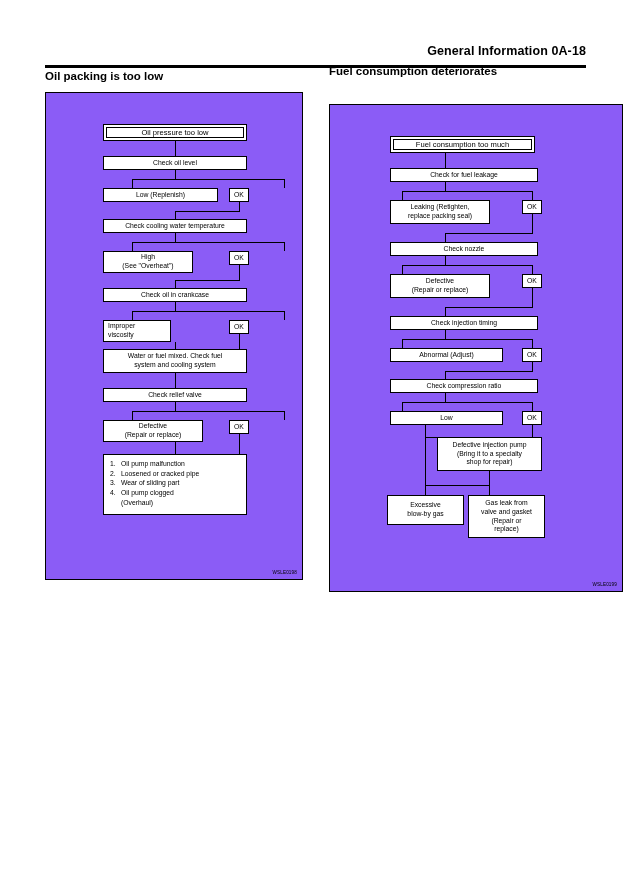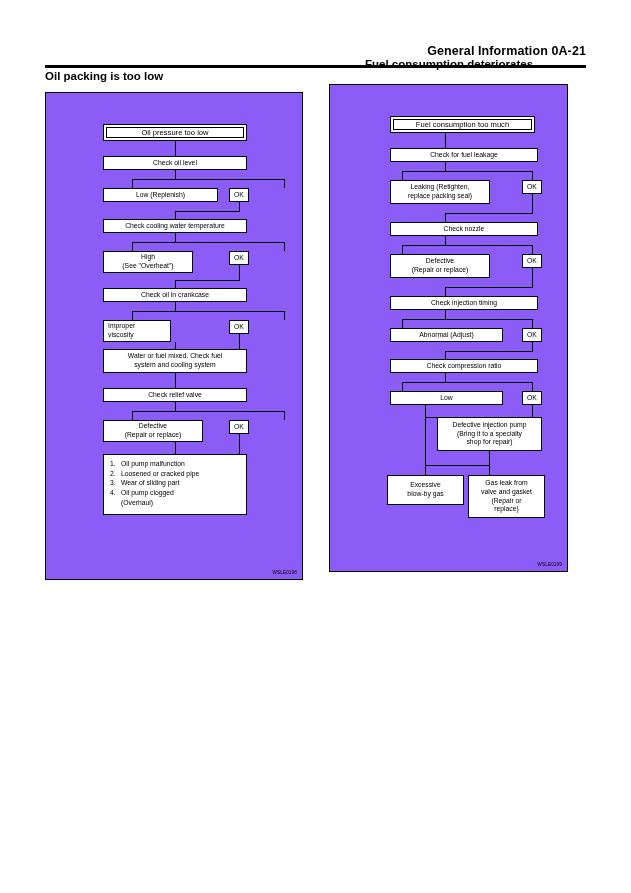--- a/index.html
+++ b/index.html
@@ -141,21 +141,21 @@
     position: absolute;
     height: 1px;
     background: #000000;
     z-index: 1;
   }
 </style>
 </head>
 <body>
 
 <div class="page-header">
-  <div class="page-header-title">General Information 0A-21</div>
+  <div class="page-header-title">General Information 0A-18</div>
 </div>
 <div class="header-rule"></div>
 
 <div class="section-heading" style="left:45px; top:70px;">Oil packing is too low</div>
 
 <div class="panel" style="left:45px; top:92px; width:258px; height:488px;">
   <div class="fc">
 
     <div class="node terminal" style="left:57px; top:31px; width:144px; height:17px;">
       <span>Oil pressure too low</span>
@@ -224,23 +224,23 @@
         <li><span class="num">3.</span><span>Wear of sliding part</span></li>
         <li><span class="num">4.</span><span>Oil pump clogged</span></li>
         <li><span class="num"></span><span>(Overhaul)</span></li>
       </ul>
     </div>
 
   </div>
   <div class="panel-code">WSLE0198</div>
 </div>
 
-<div class="section-heading" style="left:329px; top:58px;margin-left:36px;">Fuel consumption deteriorates</div>
-
-<div class="panel" style="left:329px; top:84px; width:239px; height:488px;">
+<div class="section-heading" style="left:329px; top:65px;">Fuel consumption deteriorates</div>
+
+<div class="panel" style="left:329px; top:104px; width:294px; height:488px;">
   <div class="fc">
 
     <div class="node terminal" style="left:60px; top:31px; width:145px; height:17px;">
       <span>Fuel consumption too much</span>
     </div>
     <div class="line-v" style="left:115px; top:48px; height:15px;"></div>
 
     <div class="node" style="left:60px; top:63px; width:148px; height:14px;">Check for fuel leakage</div>
     <div class="line-v" style="left:115px; top:77px; height:9px;"></div>
     <div class="line-h" style="left:72px; top:86px; width:130px;"></div>

